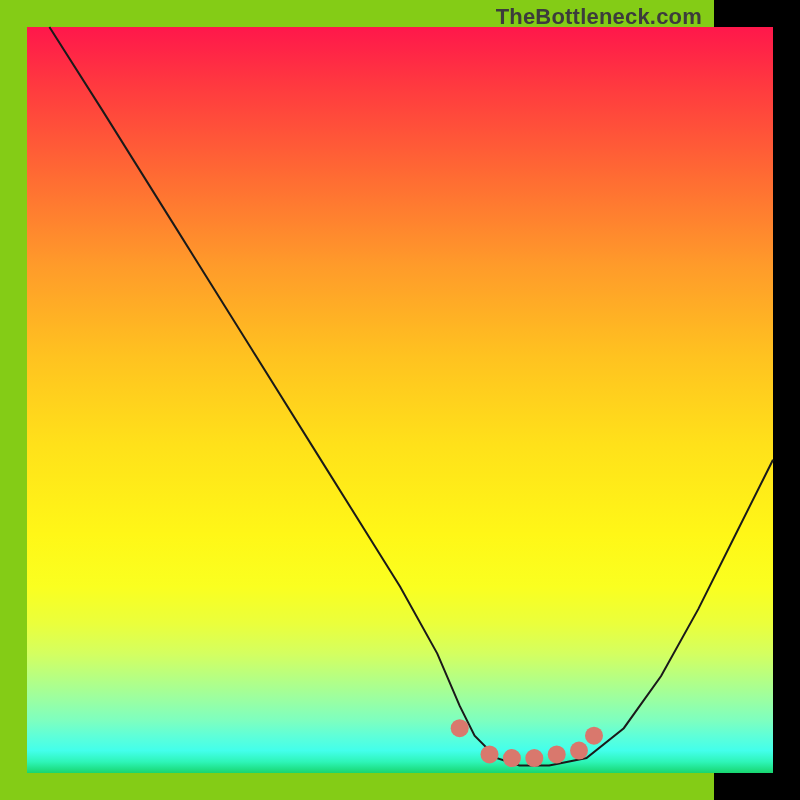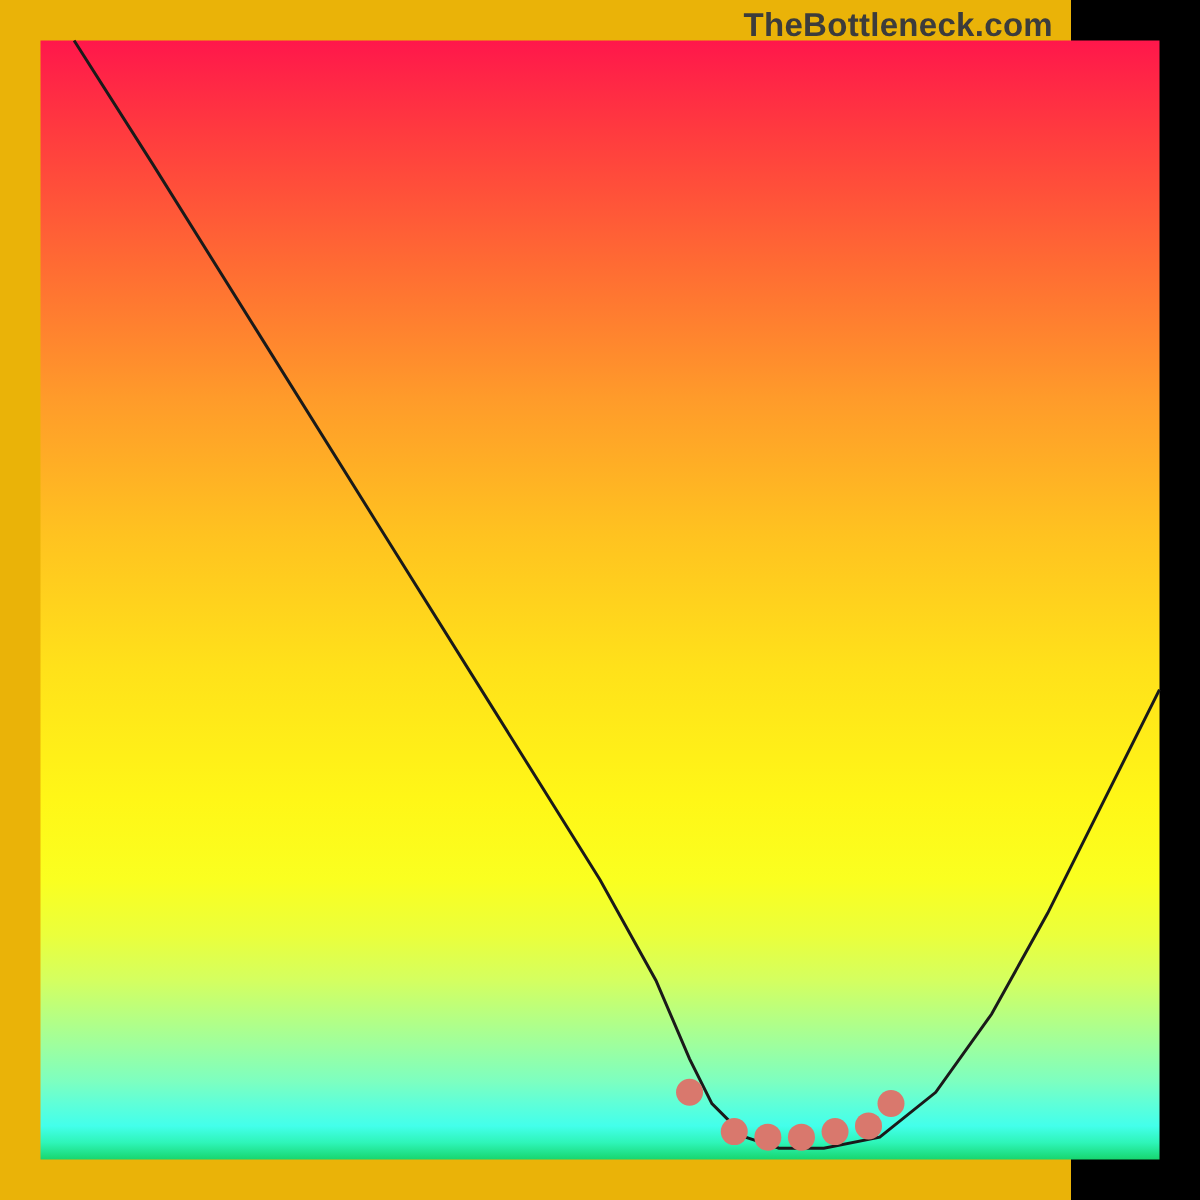--- a/index.html
+++ b/index.html
@@ -8,21 +8,21 @@
     width: 800px;
     height: 800px;
     background: #000;
     overflow: hidden;
     font-family: Arial, Helvetica, sans-serif;
   }
   .frame {
     position: relative;
     width: 714px;
     height: 800px;
-    background: #eab308;
+    background: #84cc16;
   }
   .gradient-area {
     position: absolute;
     left: 27px;
     top: 27px;
     width: 746px;
     height: 746px;
     background: linear-gradient(to bottom,
       #ff174b 0%,
       #ff3a3f 8%,

